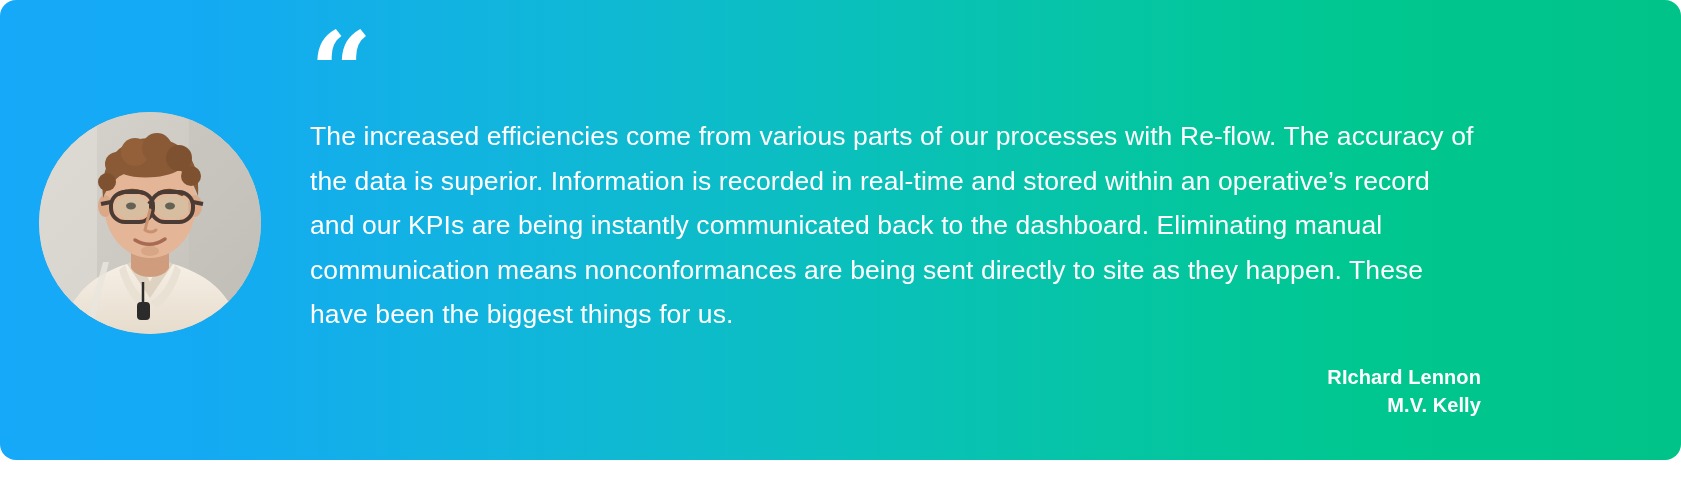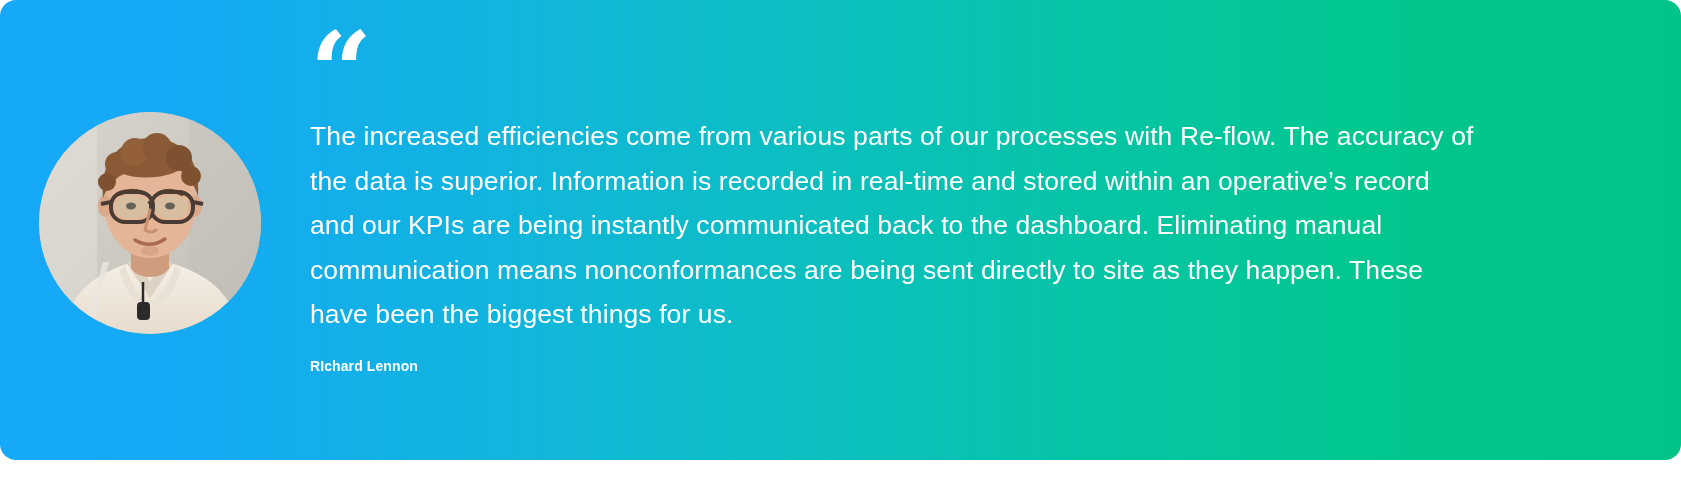--- a/index.html
+++ b/index.html
@@ -74,26 +74,27 @@
     margin: 14px 0 0 0;
     color: #ffffff;
     font-size: 26.5px;
     line-height: 44.5px;
     font-weight: 400;
     letter-spacing: 0.1px;
     max-width: 1175px;
   }
 
   .attribution {
-    margin-top: 15px;
+    margin-top: 26px;
     color: #ffffff;
     font-weight: 700;
-    font-size: 14px;
+    font-size: 20px;
     line-height: 28px;
     letter-spacing: 0.1px;
+    text-align: right;
   }
   .attribution div { white-space: nowrap; }
 </style>
 </head>
 <body>
 
 <div class="testimonial-card">
 
   <div class="avatar-col">
     <div class="avatar">
@@ -169,16 +170,17 @@
     </div>
   </div>
 
   <div class="content-col">
     <div class="quote-mark">“</div>
 
     <p class="quote-text">The increased efficiencies come from various parts of our processes with Re-flow. The accuracy of the data is superior. Information is recorded in real-time and stored within an operative’s record and our KPIs are being instantly communicated back to the dashboard. Eliminating manual communication means nonconformances are being sent directly to site as they happen. These have been the biggest things for us.</p>
 
     <div class="attribution">
       <div>RIchard Lennon</div>
+      <div>M.V. Kelly</div>
     </div>
   </div>
 
 </div>
 
 </body></html>

